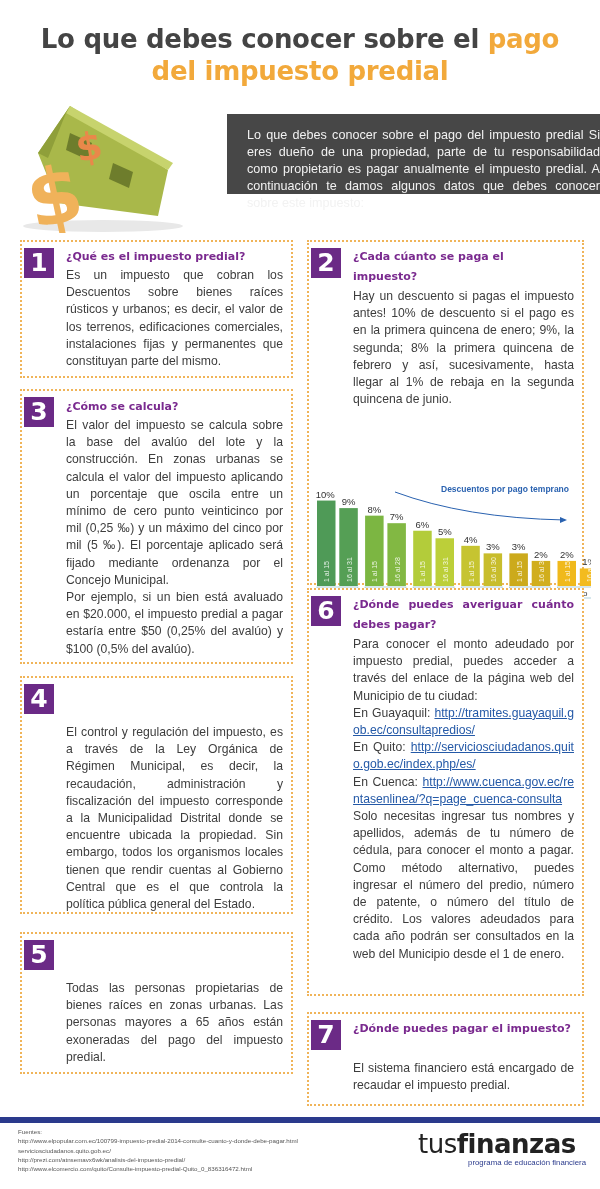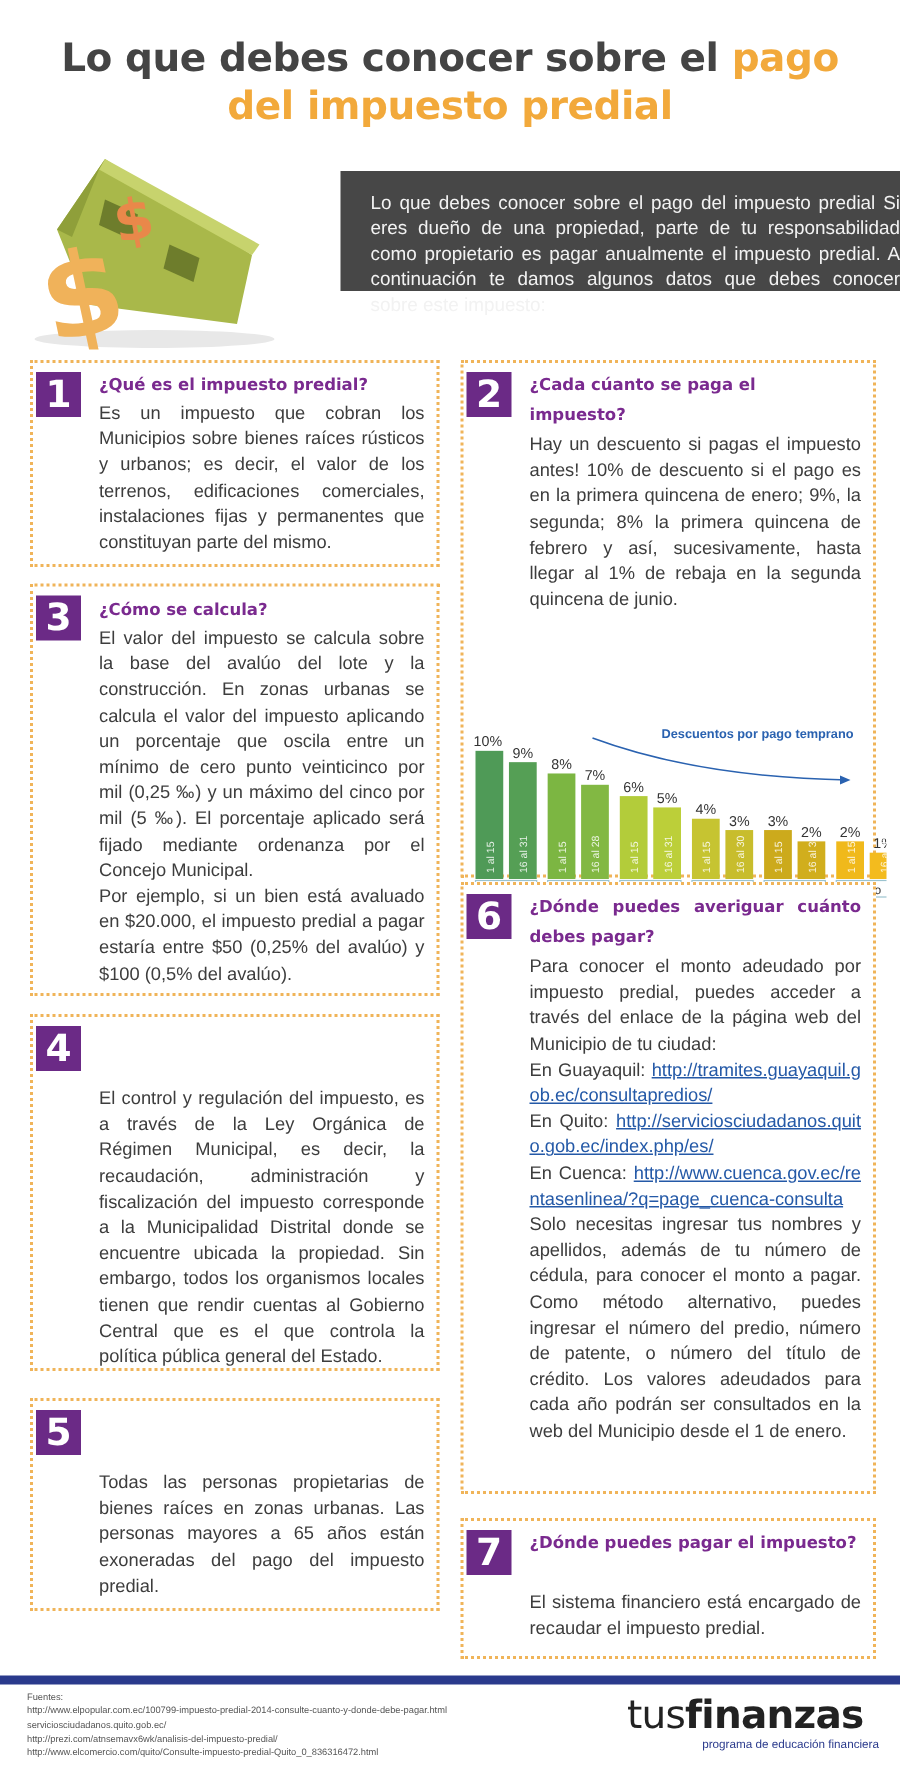--- a/index.html
+++ b/index.html
@@ -51,21 +51,21 @@
   <text x="20" y="125" font-family="DejaVu Sans, sans-serif" font-weight="bold" font-size="78" fill="#f0b25a" transform="rotate(-12 50 100)">$</text>
   <text x="68" y="62" font-family="DejaVu Sans, sans-serif" font-weight="bold" font-size="38" fill="#e9884a" transform="rotate(-10 80 50)">$</text>
 </svg>
 
 <div class="intro">Lo que debes conocer sobre el pago del impuesto predial Si eres dueño de una propiedad, parte de tu responsabilidad como propietario es pagar anualmente el impuesto predial. A continuación te damos algunos datos que debes conocer sobre este impuesto:</div>
 
 <div class="card" style="left:20px; top:240px; width:273px; height:138px;">
   <div class="badge">1</div>
   <div class="card-title" style="top:5px;">¿Qué es el impuesto predial?</div>
   <div class="card-body" style="top:25px;">
-    <p>Es un impuesto que cobran los Municipios sobre bienes raíces rústicos y urbanos; es decir, el valor de los terrenos, edificaciones comerciales, instalaciones fijas y permanentes que constituyan parte del mismo.</p>
+    <p>Es un impuesto que cobran los Descuentos sobre bienes raíces rústicos y urbanos; es decir, el valor de los terrenos, edificaciones comerciales, instalaciones fijas y permanentes que constituyan parte del mismo.</p>
   </div>
 </div>
 
 <div class="card" style="left:20px; top:389px; width:273px; height:275px;">
   <div class="badge">3</div>
   <div class="card-title" style="top:6px;">¿Cómo se calcula?</div>
   <div class="card-body" style="top:26px;">
     <p>El valor del impuesto se calcula sobre la base del avalúo del lote y la construcción. En zonas urbanas se calcula el valor del impuesto aplicando un porcentaje que oscila entre un mínimo de cero punto veinticinco por mil (0,25 ‰) y un máximo del cinco por mil (5 ‰). El porcentaje aplicado será fijado mediante ordenanza por el Concejo Municipal.</p>
     <p>Por ejemplo, si un bien está avaluado en $20.000, el impuesto predial a pagar estaría entre $50 (0,25% del avalúo) y $100 (0,5% del avalúo).</p>
   </div>

